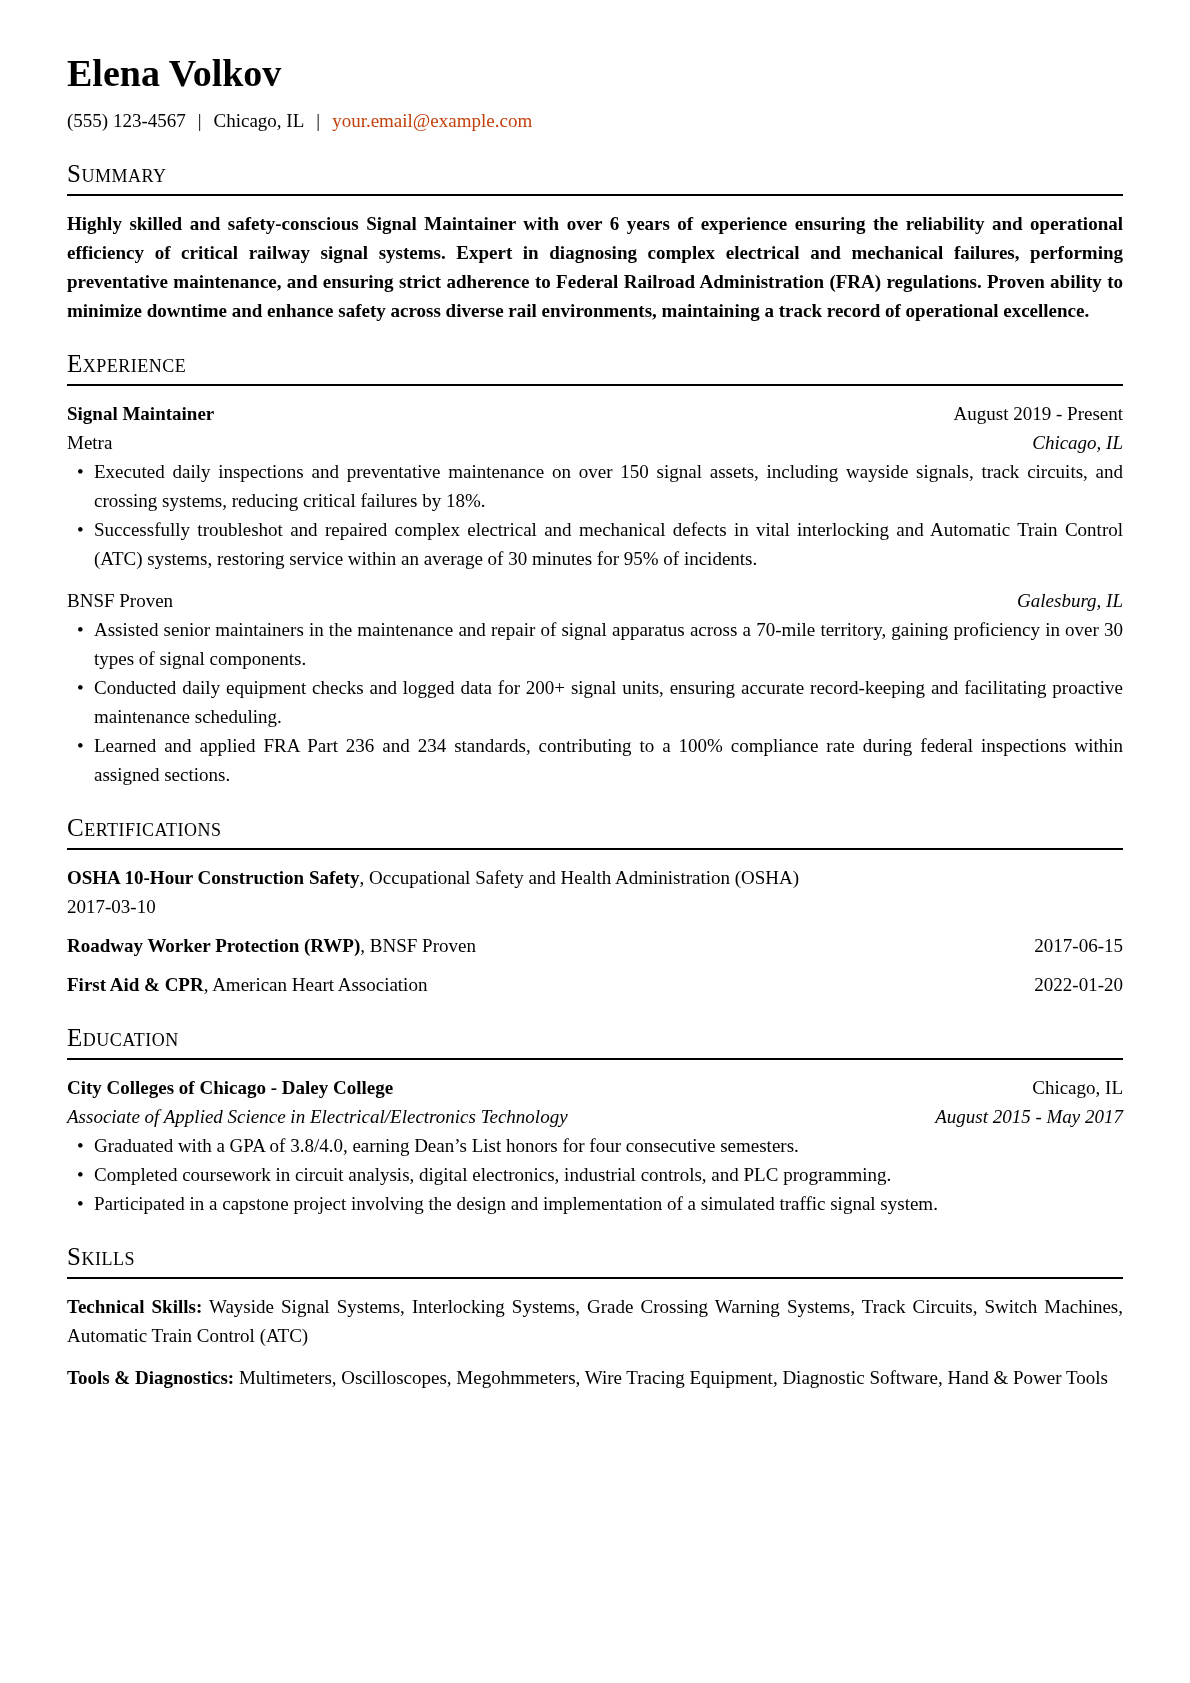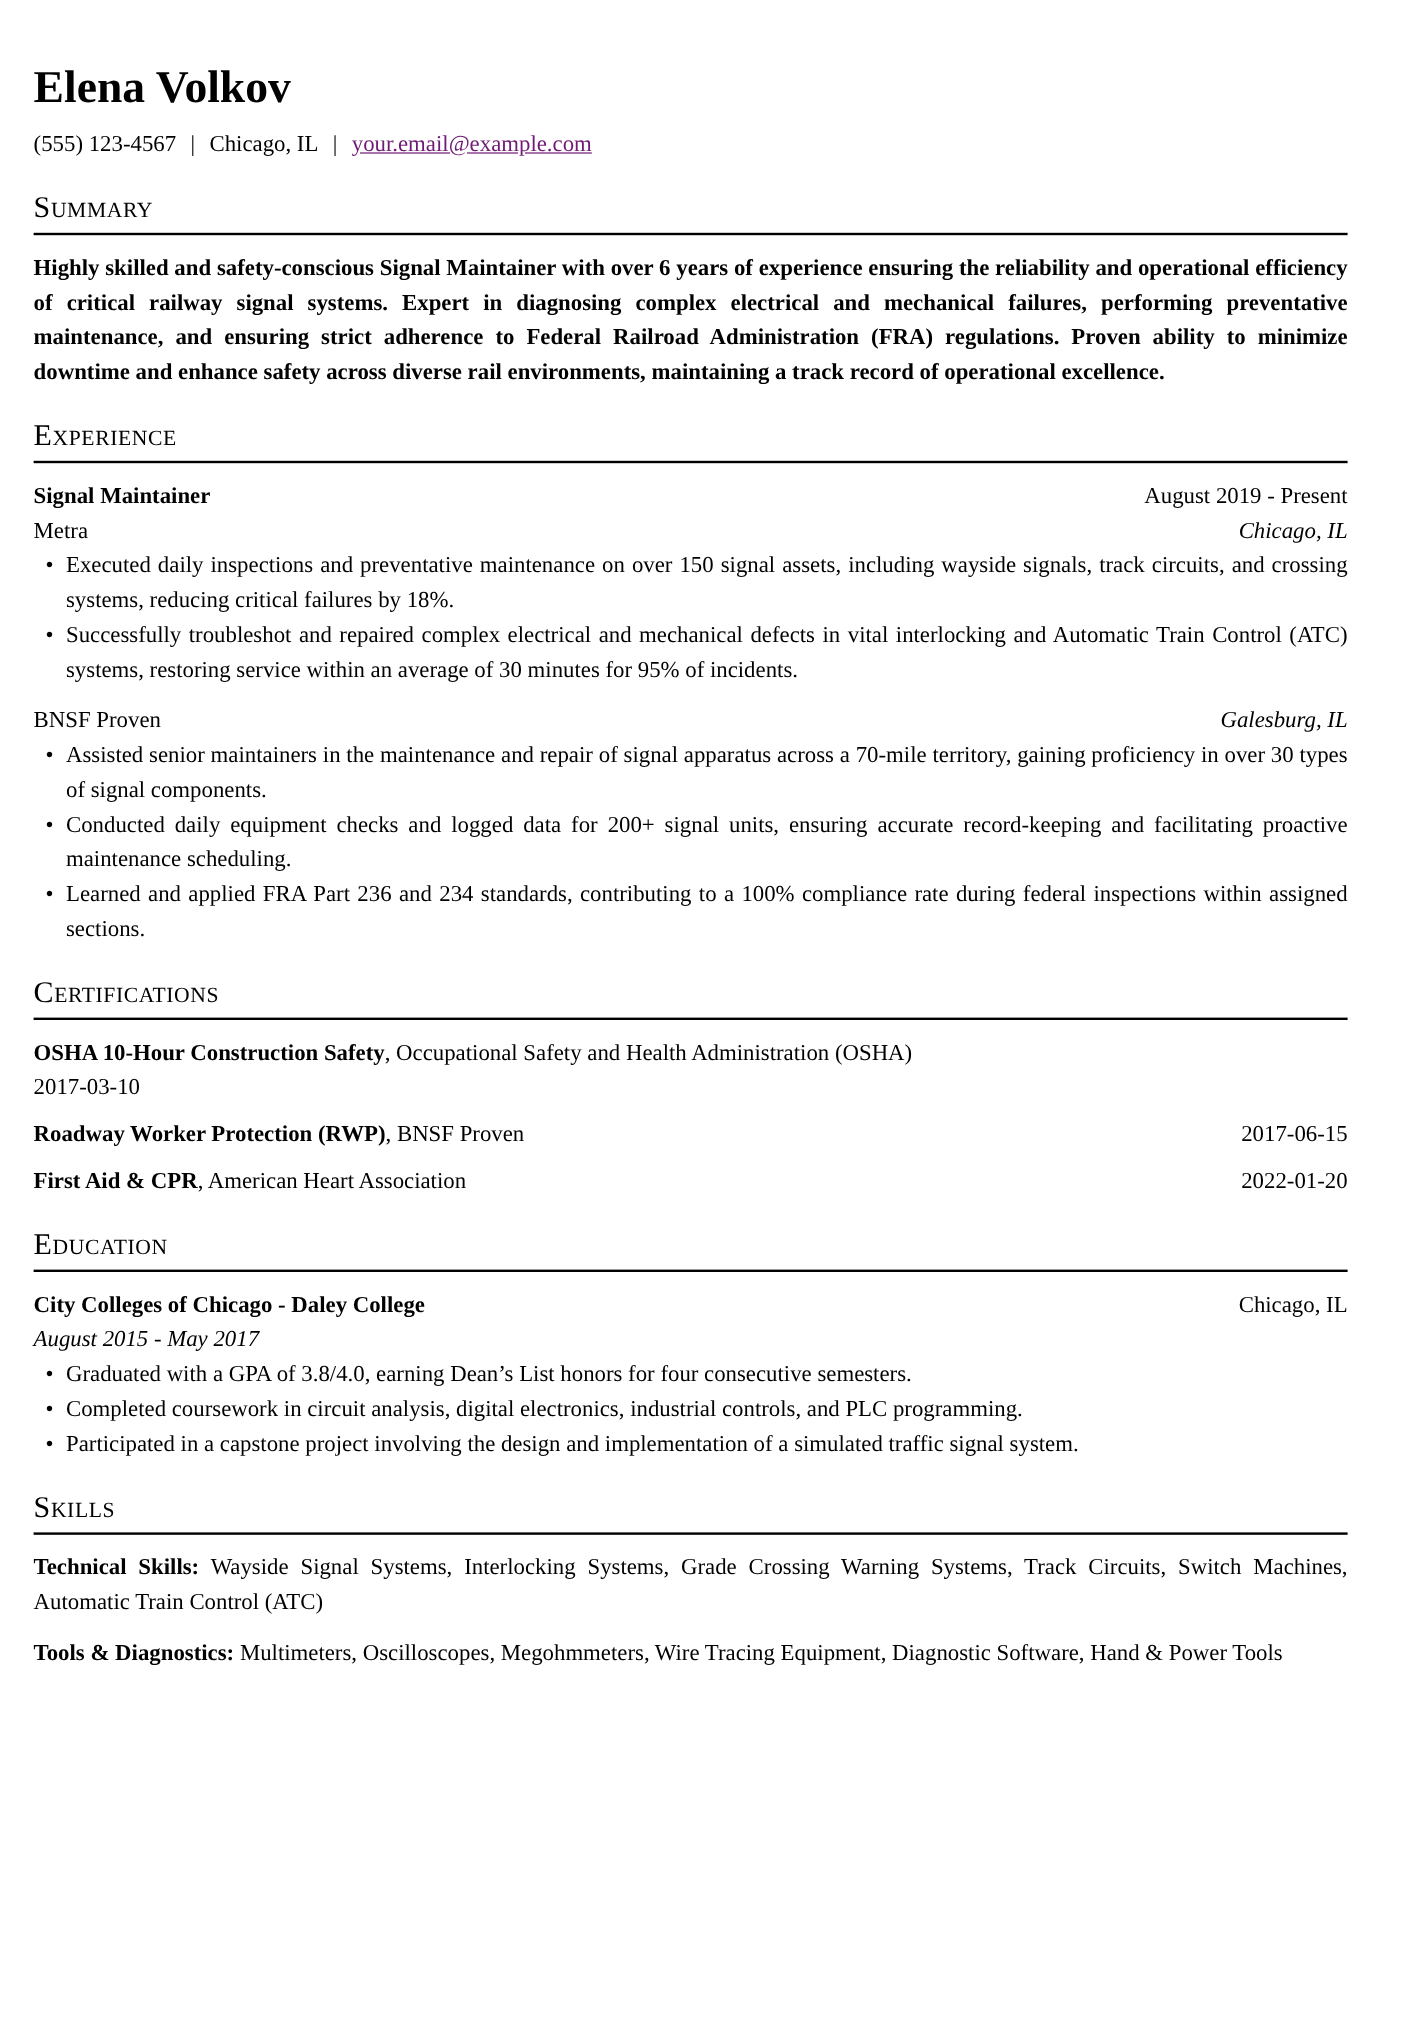--- a/index.html
+++ b/index.html
@@ -6,21 +6,21 @@
     margin: 0;
     padding: 0;
     background: #ffffff;
   }
   .page {
     width: 1190px;
     height: 1683px;
     margin: 0 auto;
     background: #ffffff;
     box-sizing: border-box;
-    padding: 50px 67px 0 28px;
+    padding: 50px 67px 0 67px;
     font-family: "Liberation Serif", "DejaVu Serif", serif;
     font-size: 19px;
     line-height: 29px;
     color: #000000;
   }
   .name {
     font-size: 38px;
     line-height: 46px;
     font-weight: 700;
     margin: 0 0 10px 0;
@@ -28,22 +28,21 @@
   .contact-line {
     font-size: 19px;
     margin: 0 0 4px 0;
     white-space: nowrap;
   }
   .contact-sep {
     display: inline-block;
     margin: 0 12px;
   }
   .contact-email {
-    color: #701a75;
-    text-decoration: underline;
+    color: #c2410c;
     cursor: pointer;
   }
   .section-heading {
     font-size: 25px;
     line-height: 30px;
     font-weight: 400;
     font-variant: small-caps;
     letter-spacing: 0.5px;
     margin: 24px 0 0 0;
     padding-bottom: 5px;
@@ -177,20 +176,21 @@
   </div>
 
   <h2 class="section-heading">Education</h2>
   <div class="section-body">
     <div class="entry">
       <div class="flex-row">
         <span class="edu-school">City Colleges of Chicago - Daley College</span>
         <span class="edu-location">Chicago, IL</span>
       </div>
       <div class="flex-row edu-degree-row">
+        <span>Associate of Applied Science in Electrical/Electronics Technology</span>
         <span>August 2015 - May 2017</span>
       </div>
       <ul class="bullets">
         <li>Graduated with a GPA of 3.8/4.0, earning Dean’s List honors for four consecutive semesters.</li>
         <li>Completed coursework in circuit analysis, digital electronics, industrial controls, and PLC programming.</li>
         <li>Participated in a capstone project involving the design and implementation of a simulated traffic signal system.</li>
       </ul>
     </div>
   </div>
 

